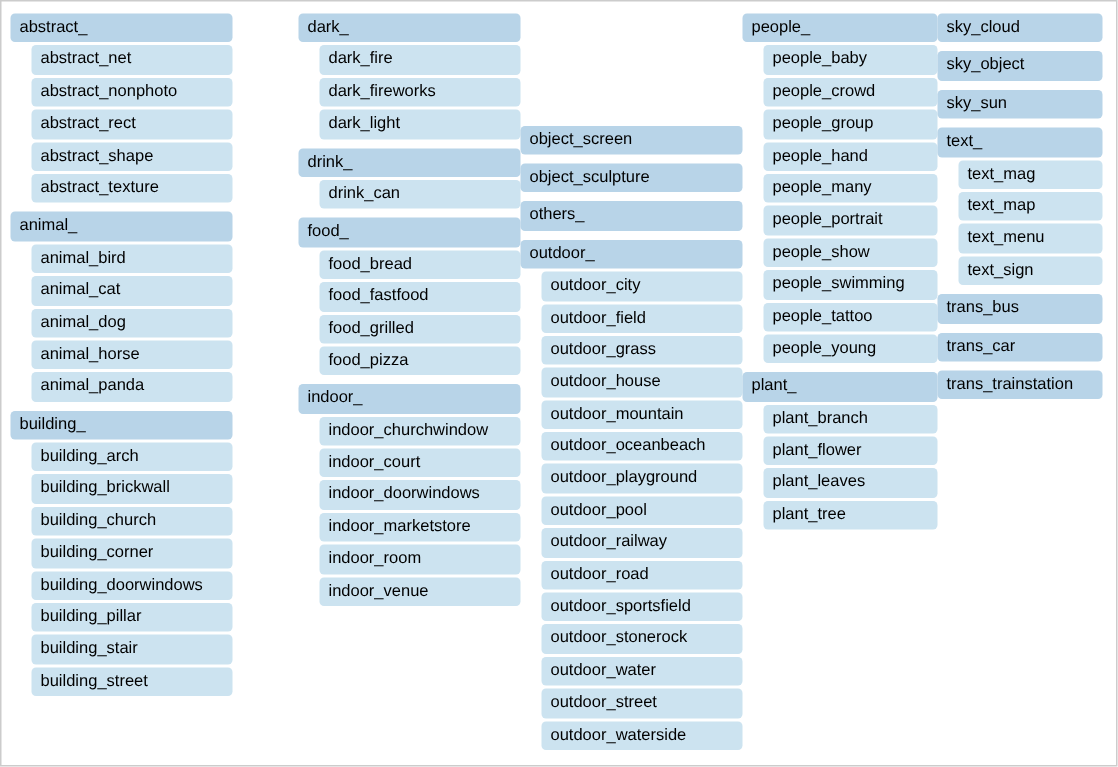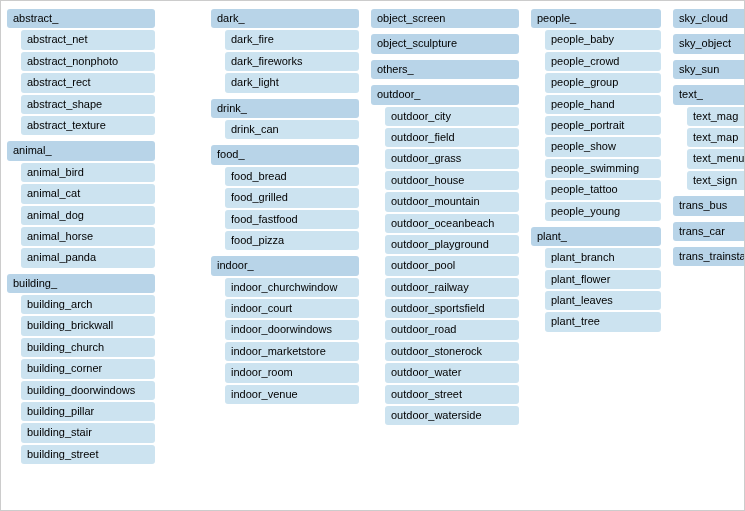--- a/index.html
+++ b/index.html
@@ -8,36 +8,36 @@
       font-size: 11px;
       background: #fff;
       width: 745px;
       height: 511px;
       overflow: hidden;
       border: 1px solid #ccc;
     }
     .container {
       display: flex;
       flex-direction: row;
-      gap: 12px;
+      gap: 0px;
       padding: 8px 6px;
       width: 745px;
       height: 511px;
       overflow: hidden;
     }
     .column {
       display: flex;
       flex-direction: column;
       gap: 2px;
       min-width: 0;
       flex-shrink: 0;
     }
     .col1 { width: 148px; }
     .col2 { width: 148px; margin-left: 44px; }
-    .col3 { width: 148px; }
+    .col3 { width: 148px; justify-content: flex-end; }
     .col4 { width: 130px; }
     .col5 { width: 110px; }
 
     .group {
       display: flex;
       flex-direction: column;
       gap: 2px;
       margin-bottom: 4px;
     }
     .tag {
@@ -98,22 +98,22 @@
         <span class="tag tag-child">dark_fireworks</span>
         <span class="tag tag-child">dark_light</span>
       </div>
       <div class="group">
         <span class="tag tag-header">drink_</span>
         <span class="tag tag-child">drink_can</span>
       </div>
       <div class="group">
         <span class="tag tag-header">food_</span>
         <span class="tag tag-child">food_bread</span>
+        <span class="tag tag-child">food_fastfood</span>
         <span class="tag tag-child">food_grilled</span>
-        <span class="tag tag-child">food_fastfood</span>
         <span class="tag tag-child">food_pizza</span>
       </div>
       <div class="group">
         <span class="tag tag-header">indoor_</span>
         <span class="tag tag-child">indoor_churchwindow</span>
         <span class="tag tag-child">indoor_court</span>
         <span class="tag tag-child">indoor_doorwindows</span>
         <span class="tag tag-child">indoor_marketstore</span>
         <span class="tag tag-child">indoor_room</span>
         <span class="tag tag-child">indoor_venue</span>
@@ -133,35 +133,36 @@
         <span class="tag tag-header">outdoor_</span>
         <span class="tag tag-child">outdoor_city</span>
         <span class="tag tag-child">outdoor_field</span>
         <span class="tag tag-child">outdoor_grass</span>
         <span class="tag tag-child">outdoor_house</span>
         <span class="tag tag-child">outdoor_mountain</span>
         <span class="tag tag-child">outdoor_oceanbeach</span>
         <span class="tag tag-child">outdoor_playground</span>
         <span class="tag tag-child">outdoor_pool</span>
         <span class="tag tag-child">outdoor_railway</span>
+        <span class="tag tag-child">outdoor_road</span>
         <span class="tag tag-child">outdoor_sportsfield</span>
-        <span class="tag tag-child">outdoor_road</span>
         <span class="tag tag-child">outdoor_stonerock</span>
         <span class="tag tag-child">outdoor_water</span>
         <span class="tag tag-child">outdoor_street</span>
         <span class="tag tag-child">outdoor_waterside</span>
       </div>
     </div>
     <div class="column col4">
       <div class="group">
         <span class="tag tag-header">people_</span>
         <span class="tag tag-child">people_baby</span>
         <span class="tag tag-child">people_crowd</span>
         <span class="tag tag-child">people_group</span>
         <span class="tag tag-child">people_hand</span>
+        <span class="tag tag-child">people_many</span>
         <span class="tag tag-child">people_portrait</span>
         <span class="tag tag-child">people_show</span>
         <span class="tag tag-child">people_swimming</span>
         <span class="tag tag-child">people_tattoo</span>
         <span class="tag tag-child">people_young</span>
       </div>
       <div class="group">
         <span class="tag tag-header">plant_</span>
         <span class="tag tag-child">plant_branch</span>
         <span class="tag tag-child">plant_flower</span>

